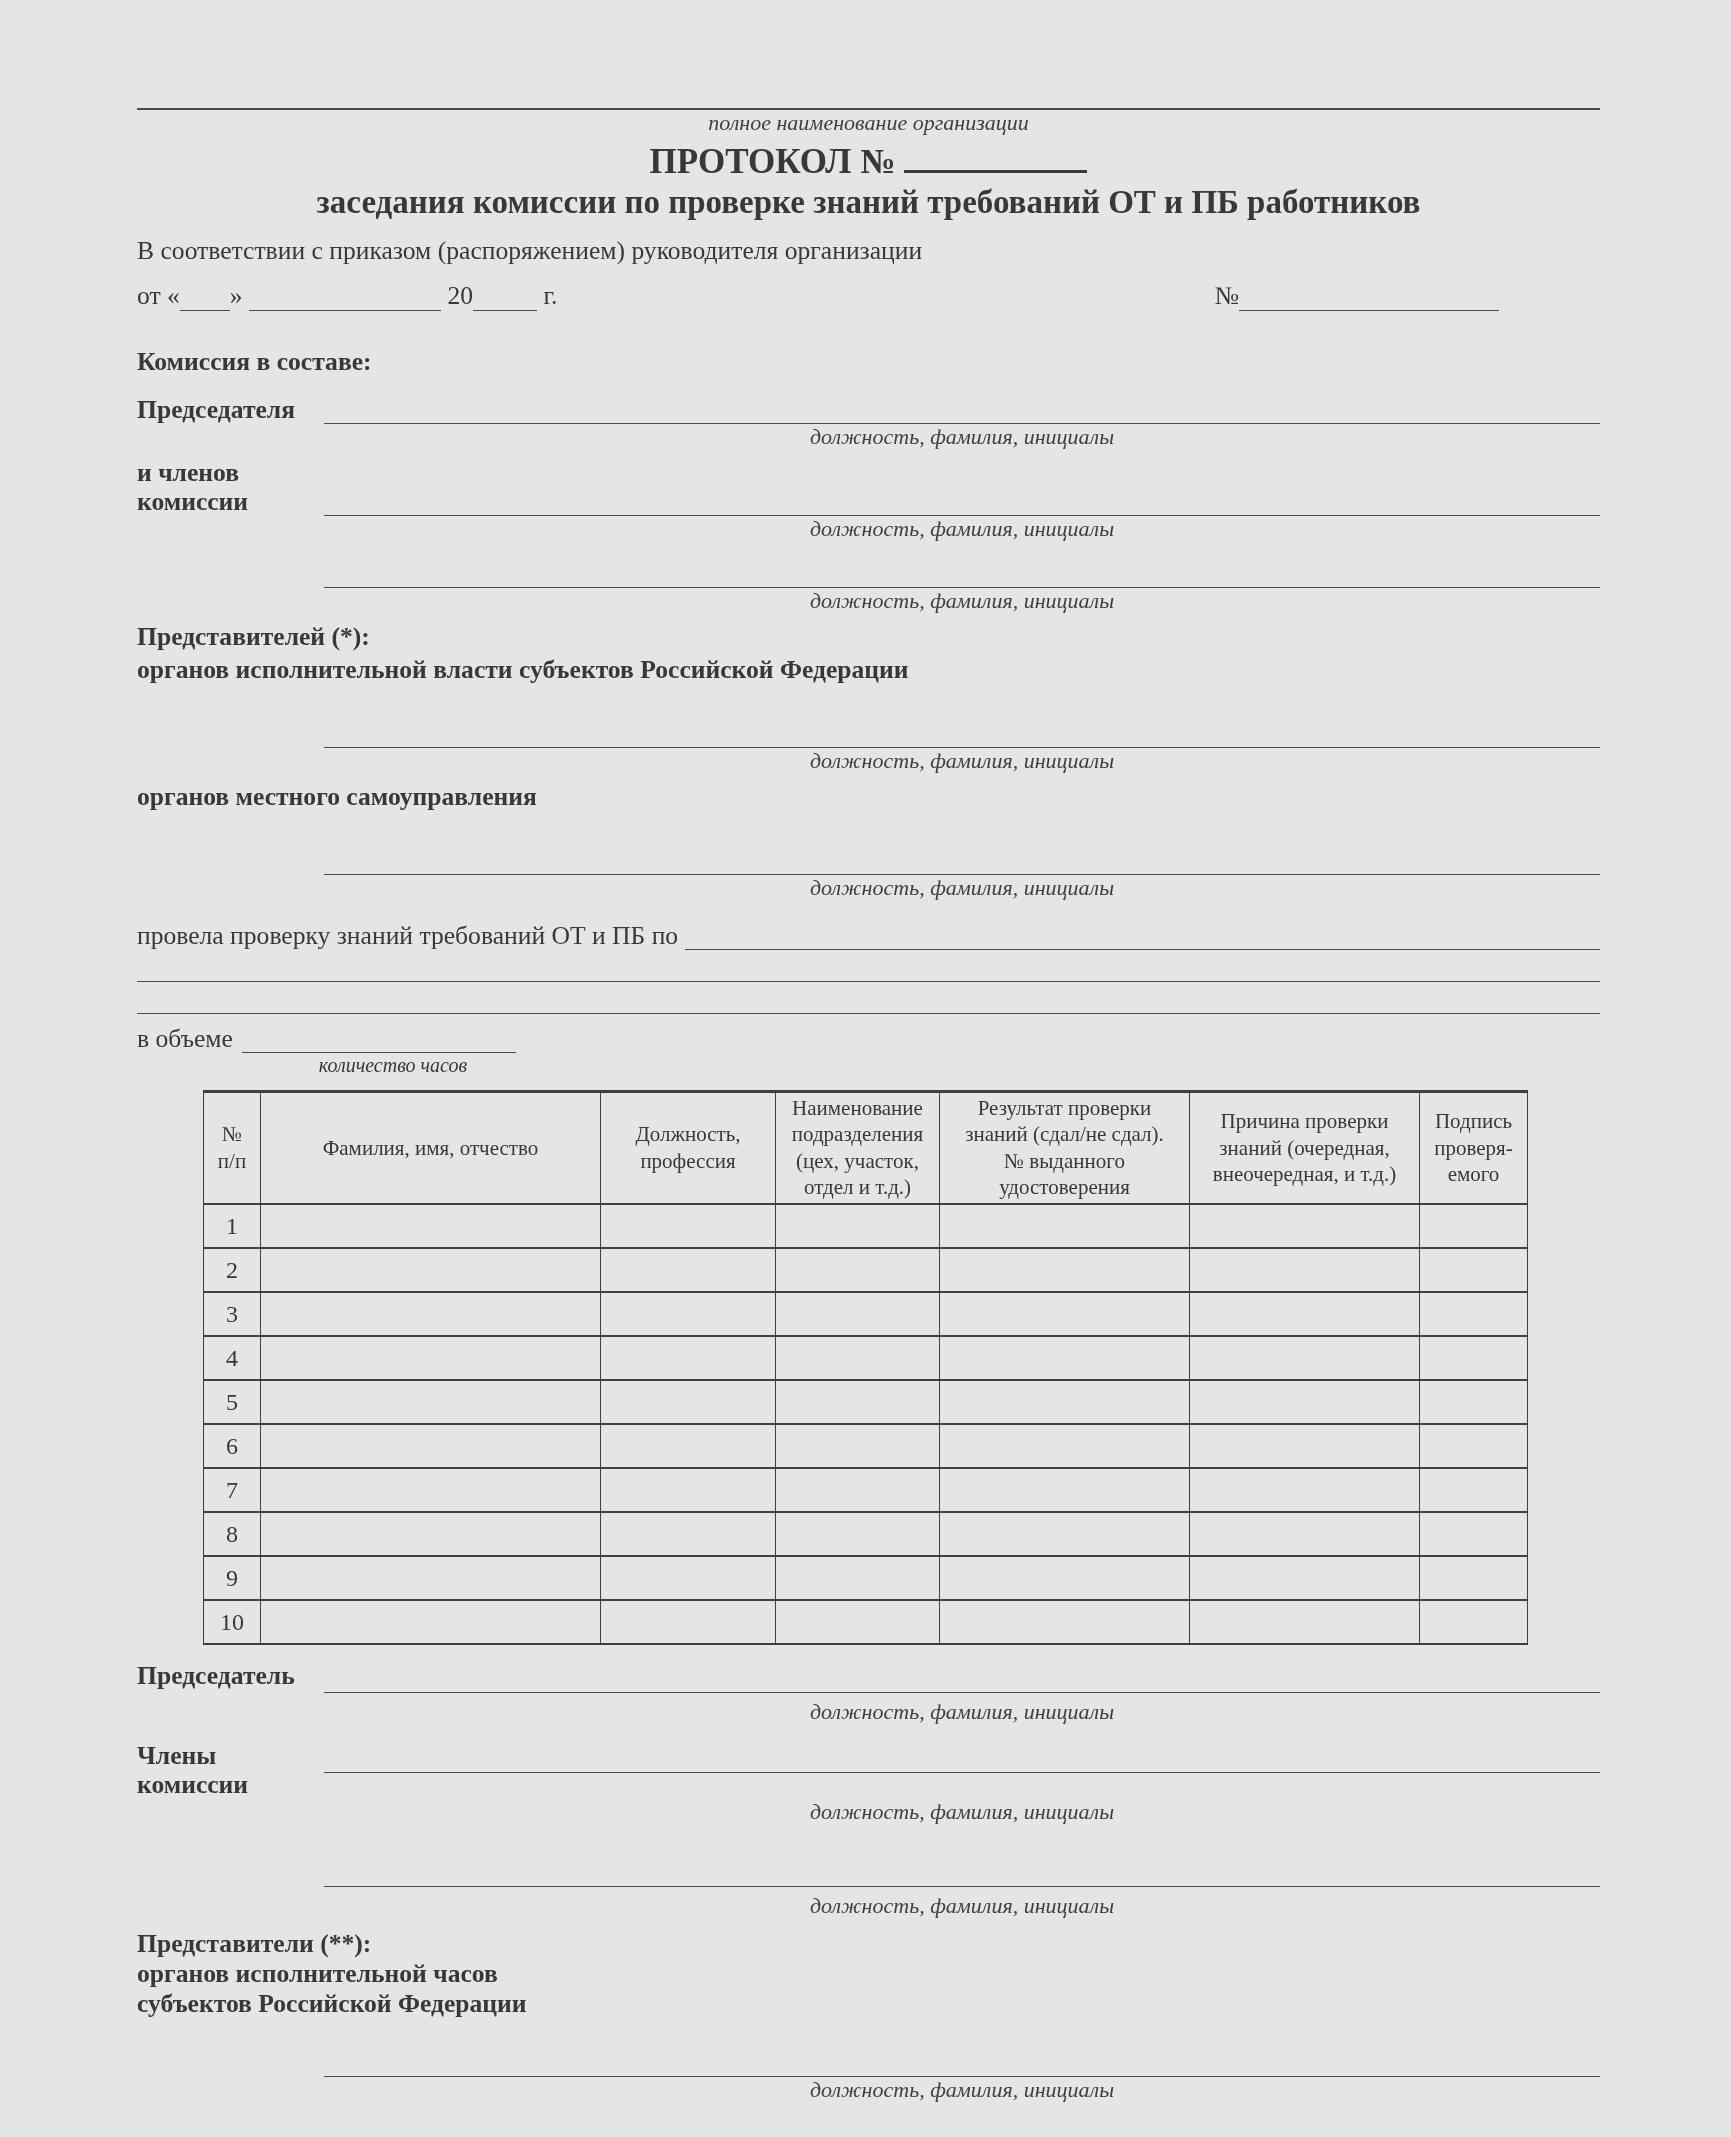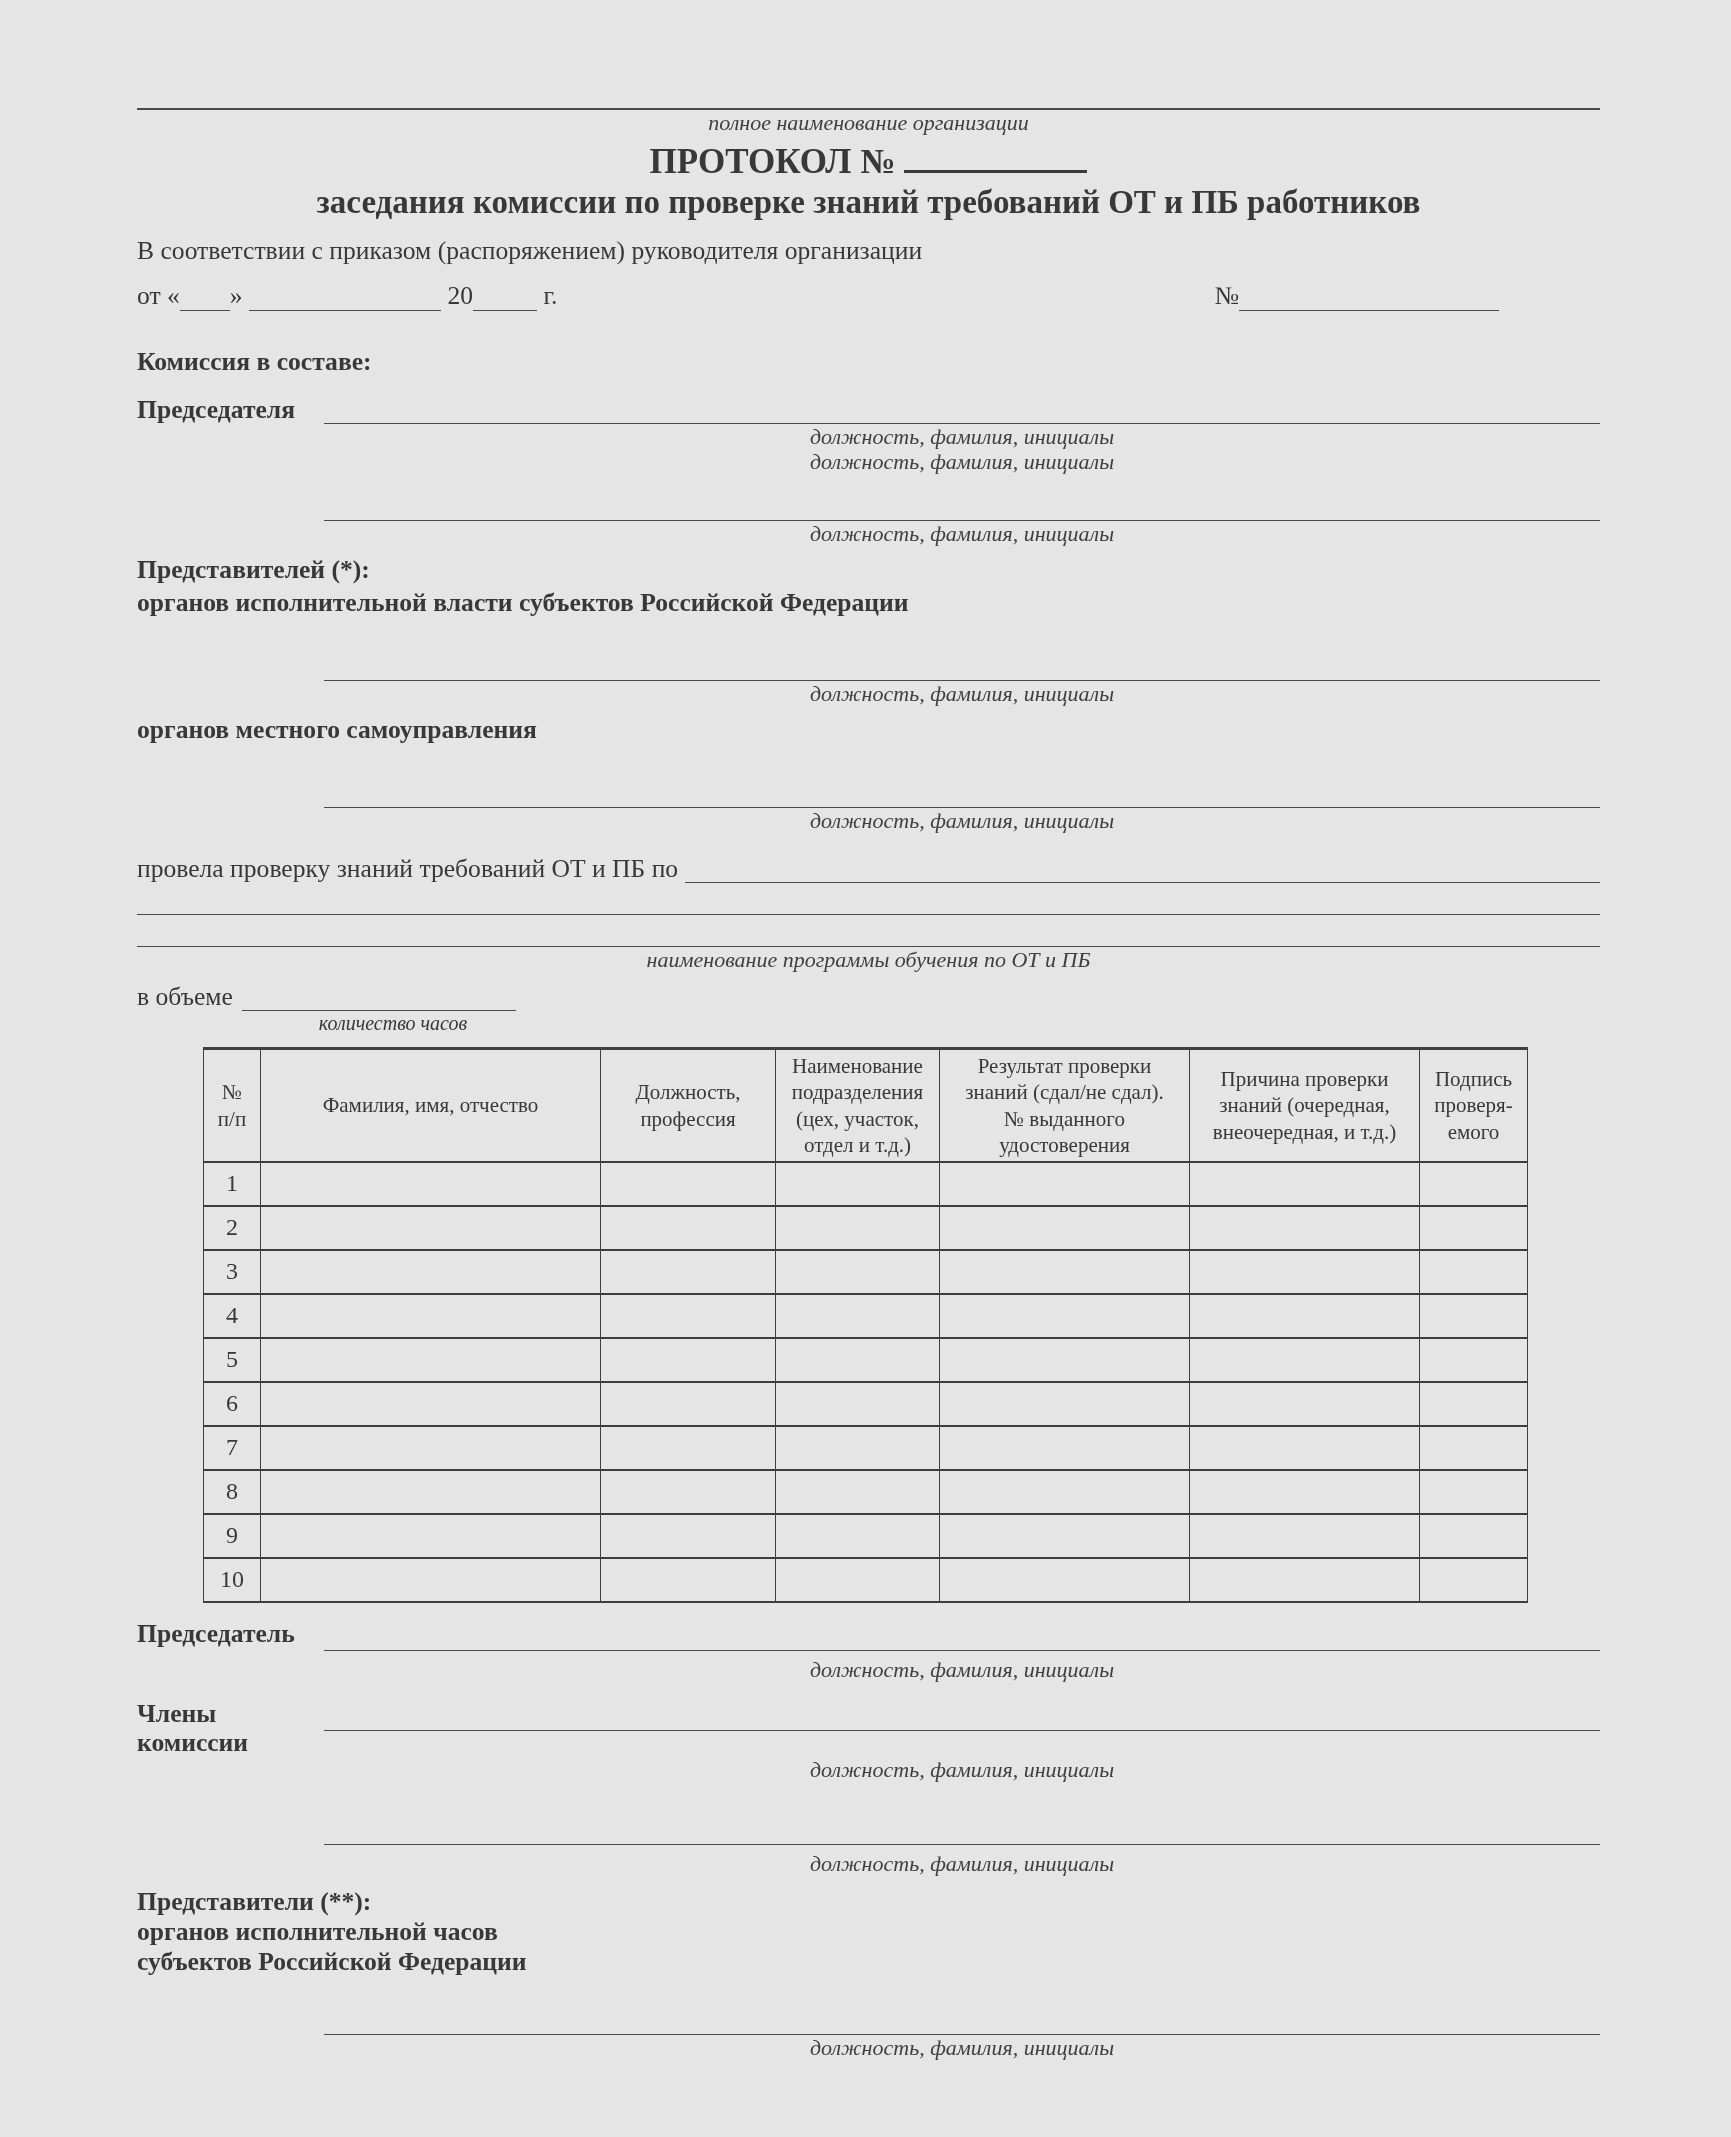--- a/index.html
+++ b/index.html
@@ -90,20 +90,24 @@
   </div>
 
   <div class="sect">Комиссия в составе:</div>
 
   <div class="frow">
     <div class="flabel">Председателя</div>
     <div class="fill"></div>
   </div>
   <div class="caption cap-indent">должность, фамилия, инициалы</div>
 
+  <div class="frow">
+    <div class="flabel">и членов комиссии</div>
+    <div class="fill"></div>
+  </div>
   <div class="caption cap-indent">должность, фамилия, инициалы</div>
 
   <div class="frow">
     <div class="flabel"></div>
     <div class="fill"></div>
   </div>
   <div class="caption cap-indent">должность, фамилия, инициалы</div>
 
   <div class="lrow">Представителей (*):</div>
   <div class="lrow" style="margin-top:0;">органов исполнительной власти субъектов Российской Федерации</div>
@@ -121,21 +125,20 @@
     <div class="fill"></div>
   </div>
   <div class="caption cap-indent">должность, фамилия, инициалы</div>
 
   <div class="provrow">
     <div class="plabel">провела проверку знаний требований ОТ и ПБ по</div>
     <div class="fill"></div>
   </div>
   <div class="fullline"></div>
   <div class="fullline"></div>
-  <div class="caption">наименование программы обучения по ОТ и ПБ</div>
 
   <div class="volrow">
     <div class="vlabel">в объеме</div>
     <div class="blankvol"></div>
   </div>
   <div class="volcap">количество часов</div>
 
   <table class="tbl">
     <colgroup>
       <col style="width:57px">

